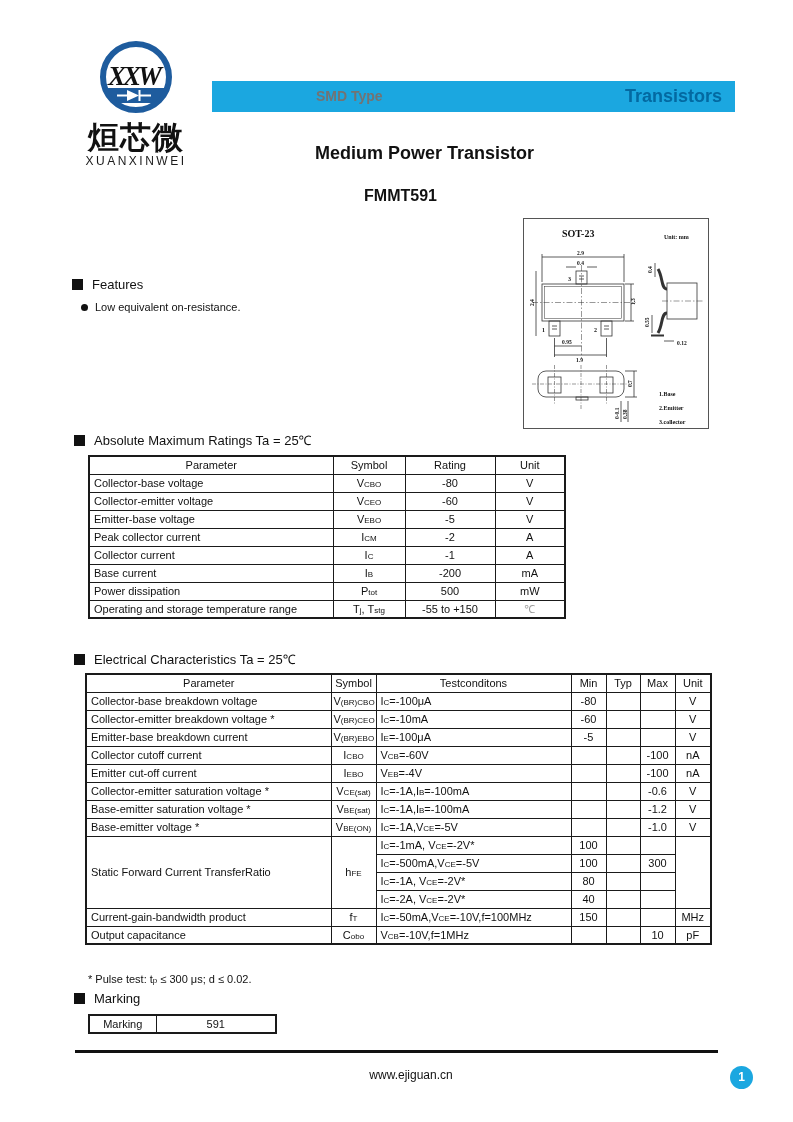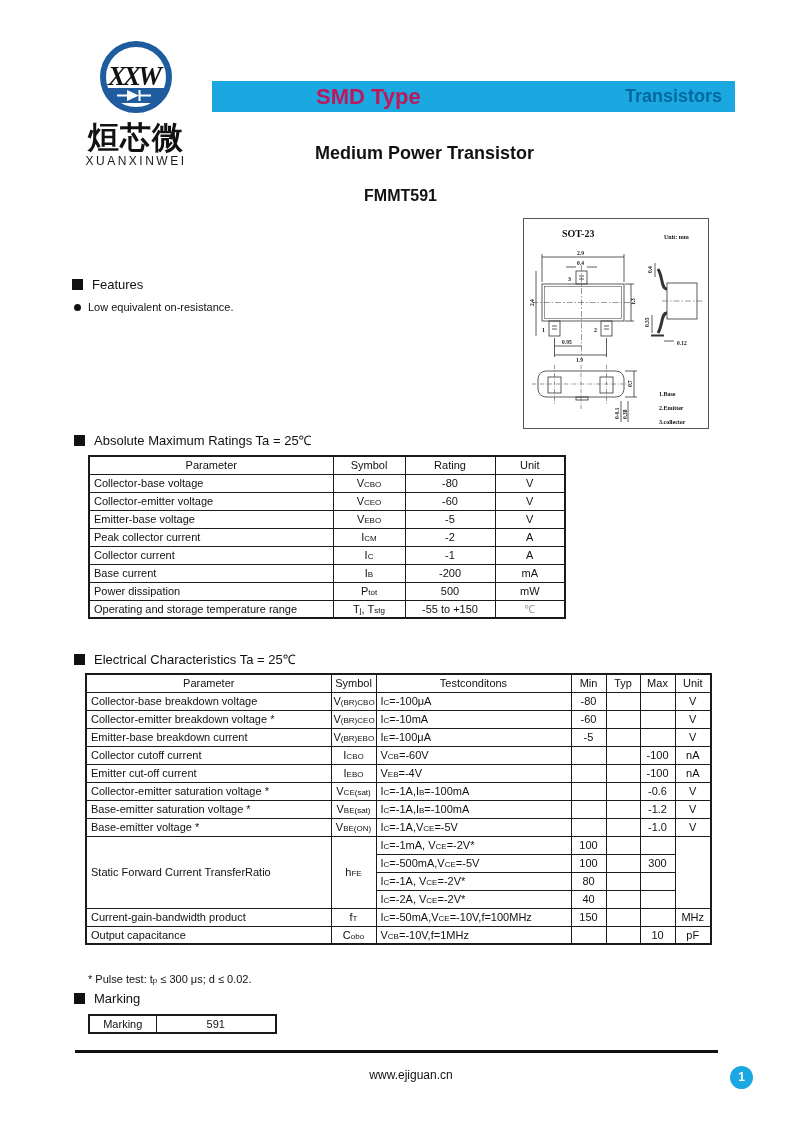--- a/index.html
+++ b/index.html
@@ -11,21 +11,21 @@
   }
 
   
   .logo { position:absolute; left:78px; top:40px; width:116px; text-align:center; }
   .logo-cn { font-size:31px; font-weight:bold; letter-spacing:1px; line-height:34px; margin-top:1px; }
   .logo-en { font-size:12px; letter-spacing:2.5px; line-height:13px; color:#1a1a1a; }
 
   
   .hbar { position:absolute; left:212px; top:81px; width:523px; height:31px; }
   .hbar-left  { position:absolute; left:0; top:0; height:31px; width:523px; }
-  .hbar-smd   { position:absolute; left:104px; top:0; height:31px; line-height:31px; color:#be185d; font-size:22px; font-weight:bold; }
+  .hbar-smd   { position:absolute; left:104px; top:0; height:31px; line-height:31px; color:#737373; font-size:14px; font-weight:bold; }
   .hbar-trans { position:absolute; right:13px; top:0; height:31px; line-height:31px; color:#0369a1; font-size:18px; font-weight:bold; }
 
   .title-main { position:absolute; left:0; top:143px; width:793px; text-align:center; font-size:18px; font-weight:bold;margin-left:28px; }
   .title-part { position:absolute; left:4px; top:187px; width:793px; text-align:center; font-size:16px; font-weight:bold; }
 
   
   .pkgbox { position:absolute; left:523px; top:218px; width:186px; height:211px; border:1px solid #555; }
 
   
   .sect { position:absolute; font-size:13px; display:flex; align-items:center; color:#111; }
@@ -179,21 +179,21 @@
         <text x="135" y="191">2.Emitter</text>
         <text x="135" y="205">3.collector</text>
       </g>
     </svg>
   </div>
 
   <div class="sect" style="left:72px; top:277px;">
     <span class="sq"></span>
     <span>Features</span>
   </div>
-  <div class="feat-item" style="left:74px; top:301px;">
+  <div class="feat-item" style="left:81px; top:301px;">
     <span class="dot"></span>
     <span>Low equivalent on-resistance.</span>
   </div>
 
   <div class="sect" style="left:74px; top:431px;">
     <span class="sq"></span>
     <span>Absolute Maximum Ratings Ta = 25℃</span>
   </div>
 
   <table class="dtable" style="left:88px; top:455px; width:476px;">

